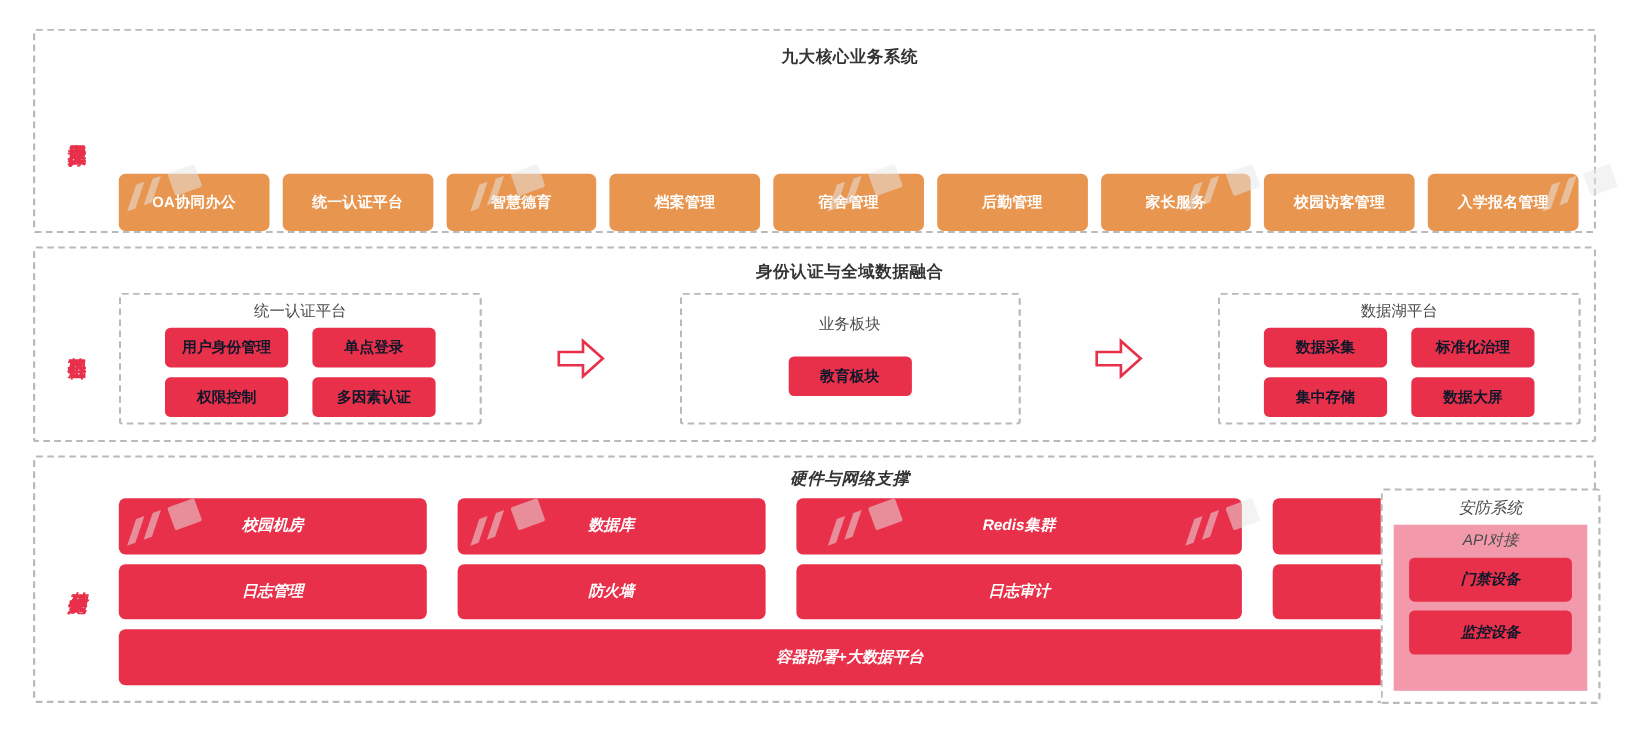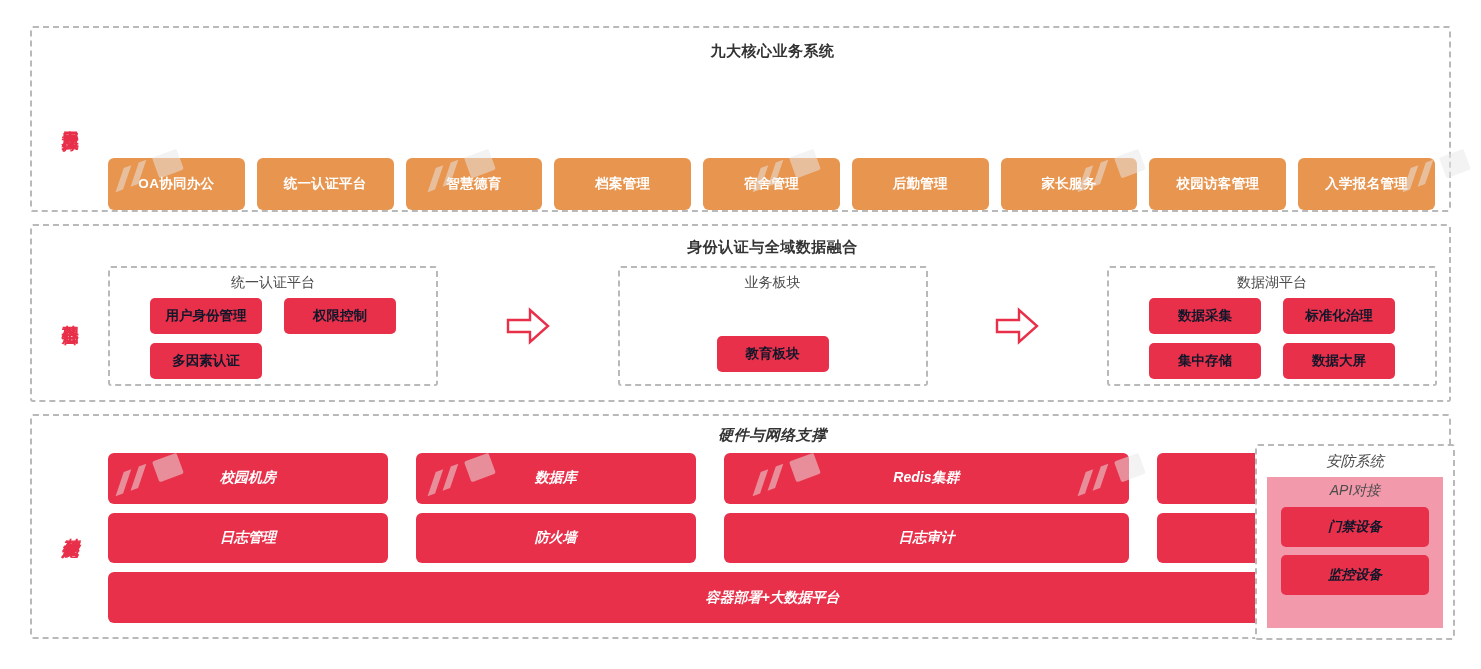--- a/index.html
+++ b/index.html
@@ -132,21 +132,21 @@
     font-weight: bold;
     font-size: 13.5px;
     height: 36px;
     display: flex;
     align-items: center;
     justify-content: center;
     white-space: nowrap;
   }
 
   .panel-auth { width: 330px; height: 120px; }
-  .panel-biz  { width: 310px; height: 120px; justify-content: space-between; }
+  .panel-biz  { width: 310px; height: 120px; justify-content: center; }
   .panel-lake { width: 330px; height: 120px; }
 
   .panel-biz .pill { width: 112px; margin-top: 14px; }
 
   .arrow { width: 56px; display:flex; align-items:center; justify-content:center; }
 
   
   .layer-infra { height: 225px; font-style: italic; }
   .layer-infra .layer-body { padding: 10px 12px 0 0; }
 
@@ -273,20 +273,21 @@
     <div class="layer-label">基础平台层</div>
     <div class="layer-body">
       <div class="layer-heading">身份认证与全域数据融合</div>
 
       <div class="plat-row">
 
         <div class="panel panel-auth">
           <div class="panel-title">统一认证平台</div>
           <div class="panel-grid">
             <div class="pill">用户身份管理</div>
+            <div class="pill">单点登录</div>
             <div class="pill">权限控制</div>
             <div class="pill">多因素认证</div>
           </div>
         </div>
 
         <div class="arrow">
           <svg width="46" height="40" viewBox="0 0 46 40" aria-hidden="true">
             <path d="M3 14 L25 14 L25 4 L43 20 L25 36 L25 26 L3 26 Z" fill="none" stroke="#e8304a" stroke-width="2.4" stroke-linejoin="miter"></path>
           </svg>
         </div>

